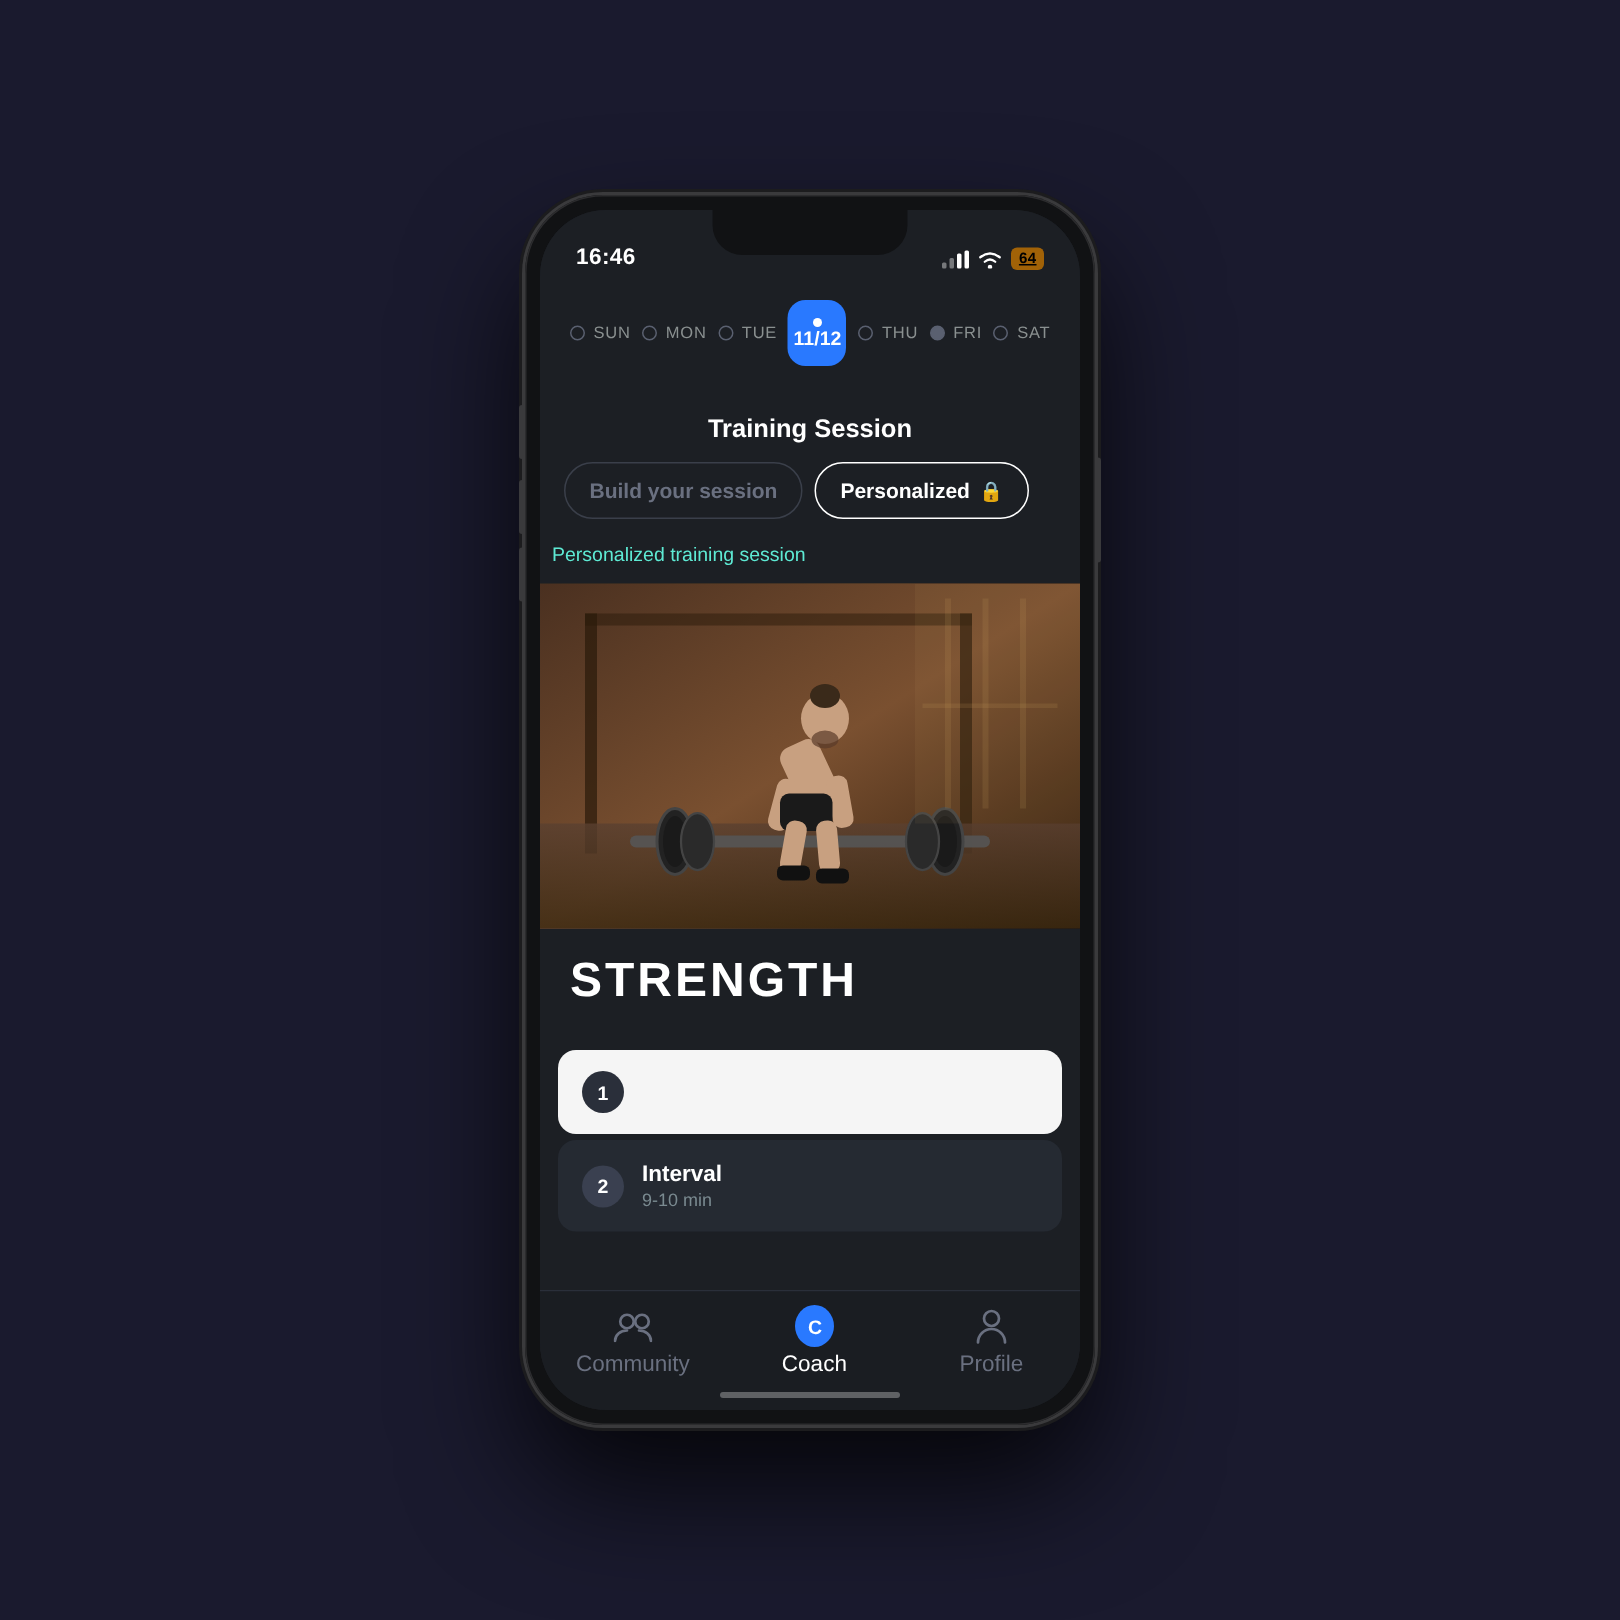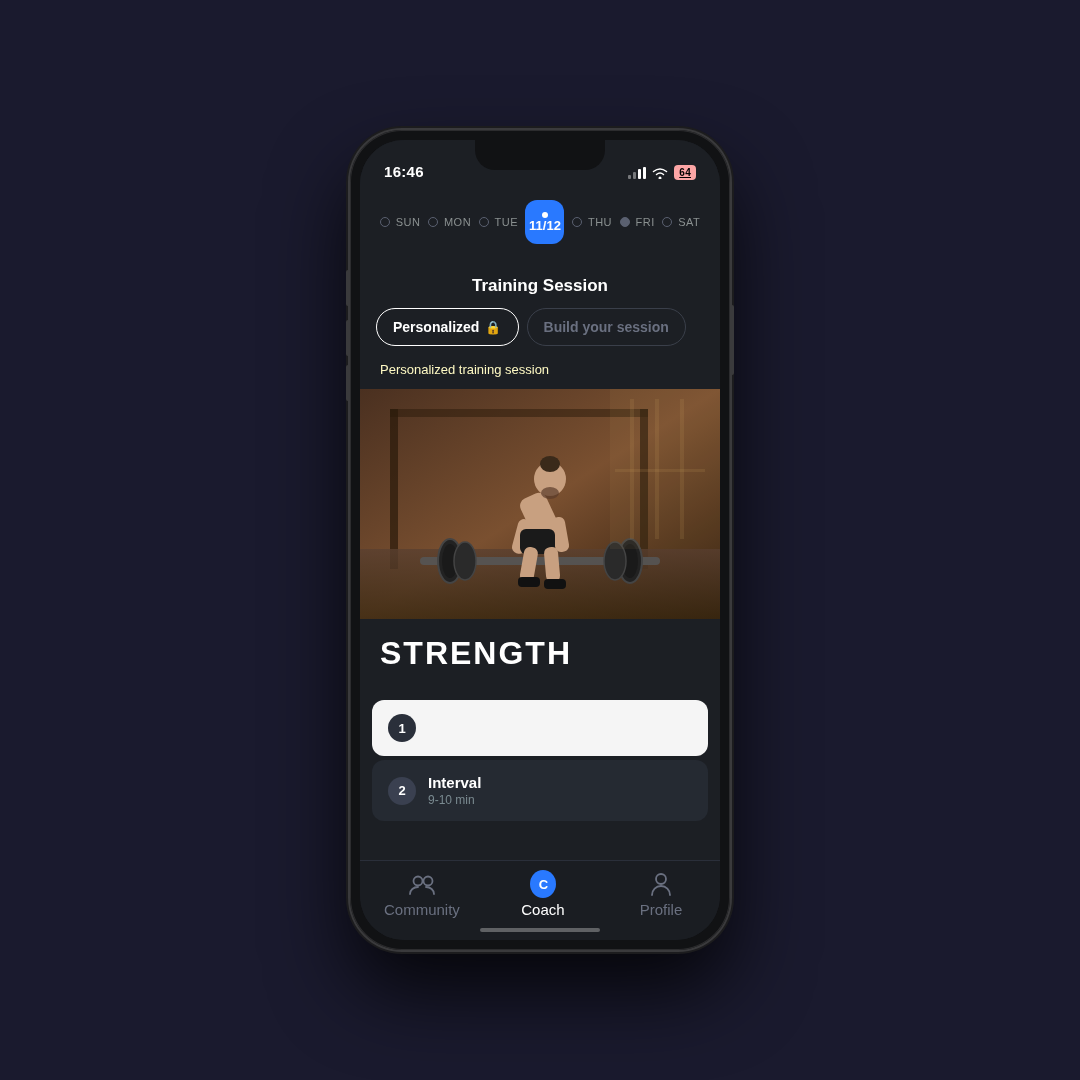--- a/index.html
+++ b/index.html
@@ -110,21 +110,21 @@
       width: 3px;
       background: #fff;
       border-radius: 1px;
     }
     .signal-icon span:nth-child(1) { height: 4px; opacity: 0.4; }
     .signal-icon span:nth-child(2) { height: 7px; opacity: 0.4; }
     .signal-icon span:nth-child(3) { height: 10px; }
     .signal-icon span:nth-child(4) { height: 12px; }
 
     .battery-badge {
-      background: #fca5a5;
+      background: #a16207;
       color: #000;
       font-size: 10px;
       font-weight: 700;
       padding: 2px 5px;
       border-radius: 4px;
       letter-spacing: 0.3px;
       text-decoration: underline;
     }
 
     
@@ -243,22 +243,22 @@
       border: 1.5px solid #3a3f4a;
       color: #6a7080;
     }
 
     .lock-emoji {
       font-size: 13px;
     }
 
     .subtitle-text {
       font-size: 13px;
-      color: #fef9c3;
-      padding: 4px 20px 12px;
+      color: #5eead4;
+      padding: 4px 8px 12px;
     }
 
     
     .workout-image {
       width: 100%;
       height: 230px;
       background: linear-gradient(
         135deg,
         #3d2e1e 0%,
         #5c3d20 20%,
@@ -505,26 +505,26 @@
           </div>
 
         </div>
       </div>
 
       <div class="main-content">
 
         <div class="section-title">Training Session</div>
 
         <div class="toggle-row">
+          <button class="toggle-btn inactive">
+            <span>Build your session</span>
+          </button>
           <button class="toggle-btn active">
             <span>Personalized</span>
             <span class="lock-emoji">🔒</span>
-          </button>
-          <button class="toggle-btn inactive">
-            <span>Build your session</span>
           </button>
         </div>
 
         <div class="subtitle-text">Personalized training session</div>
 
         <div class="workout-image">
           <svg viewBox="0 0 360 230" xmlns="http://www.w3.org/2000/svg" preserveAspectRatio="xMidYMid slice">
 
             <defs>
               <linearGradient id="bgGrad" x1="0%" y1="0%" x2="100%" y2="100%">

